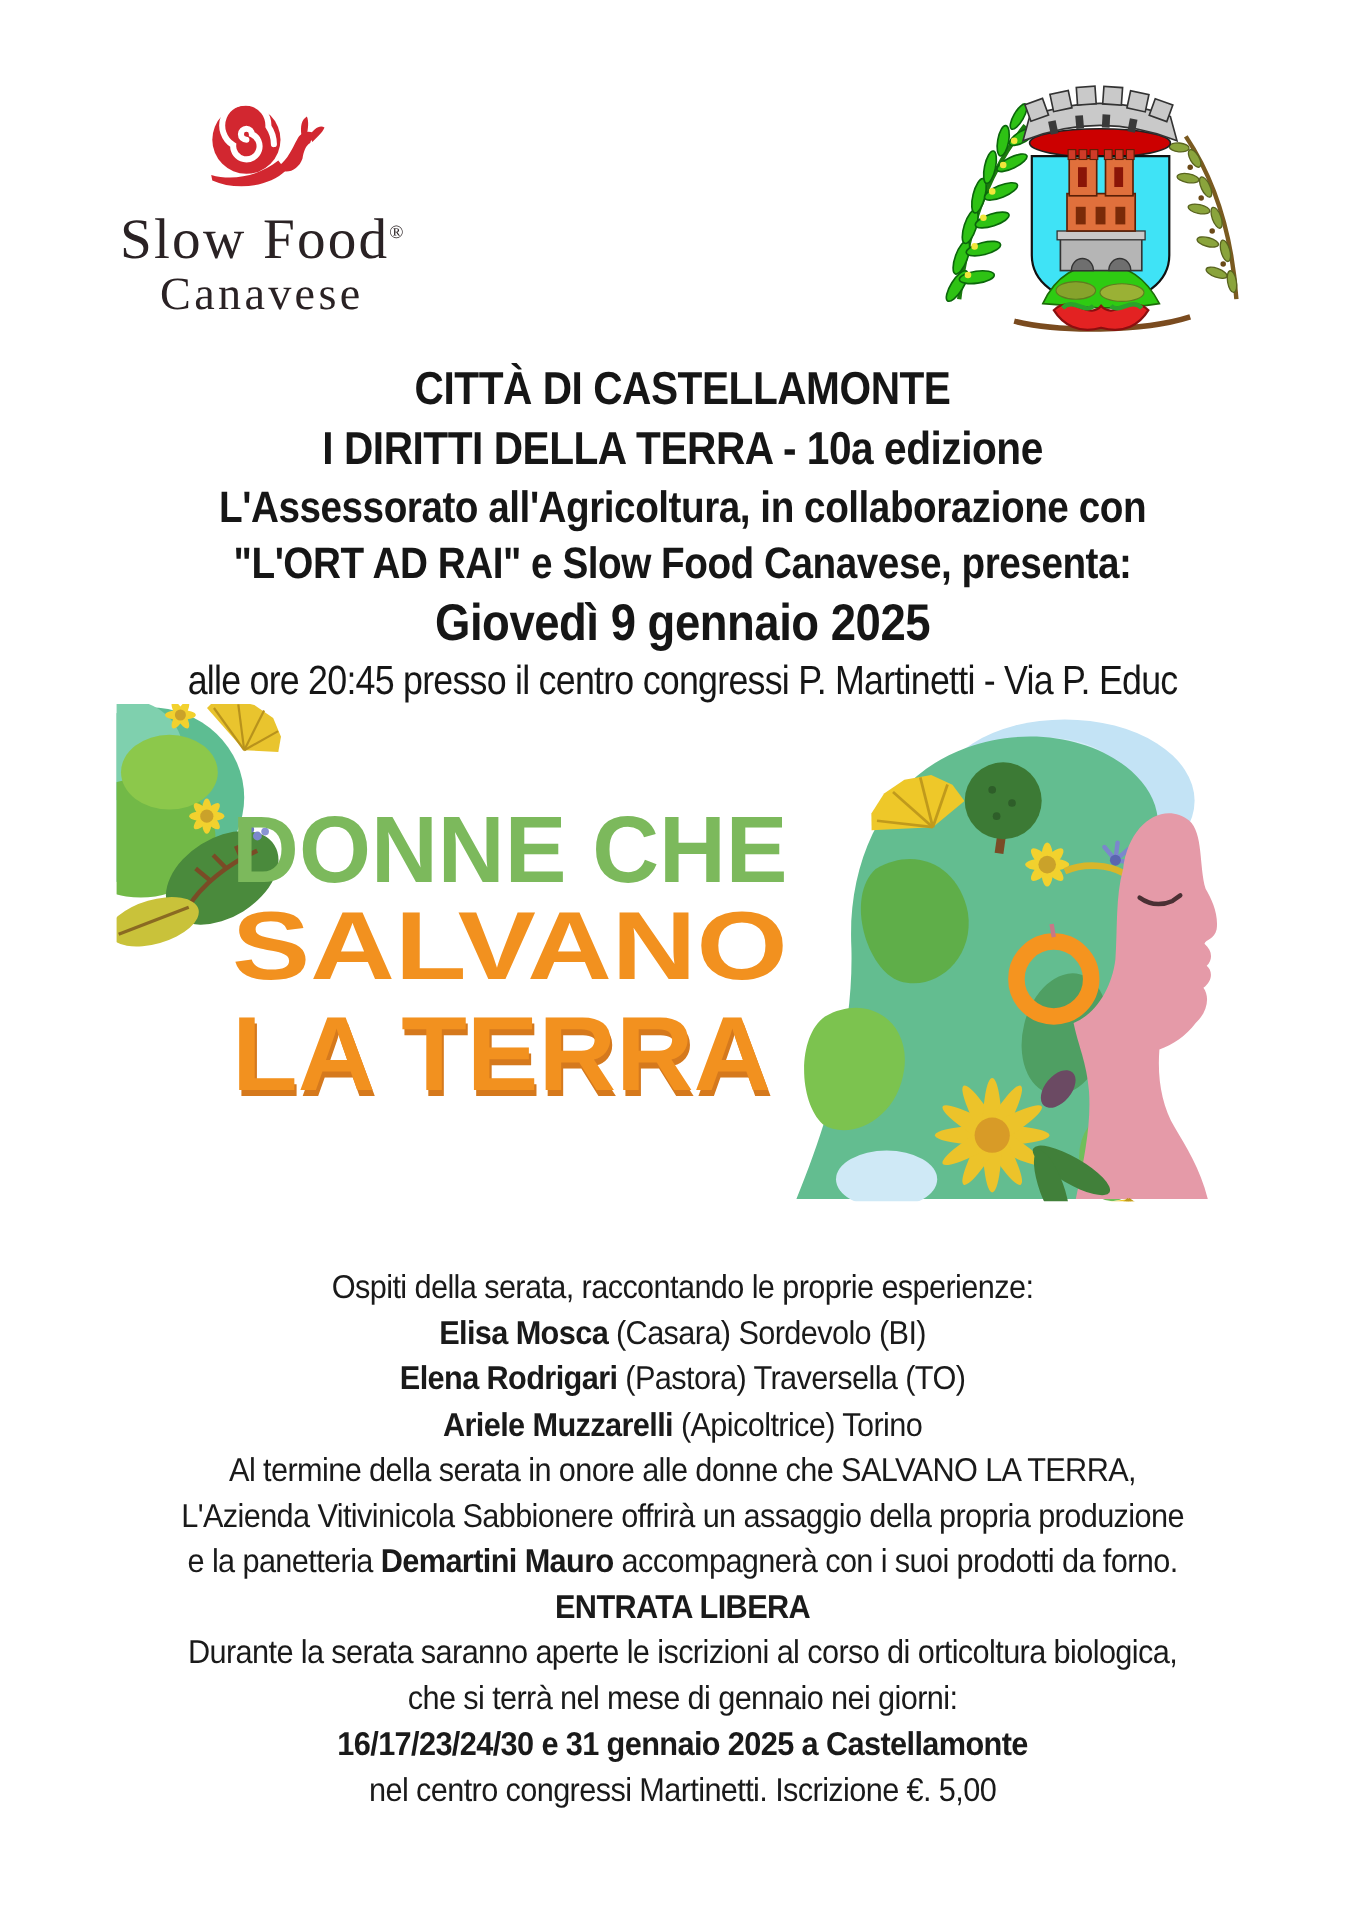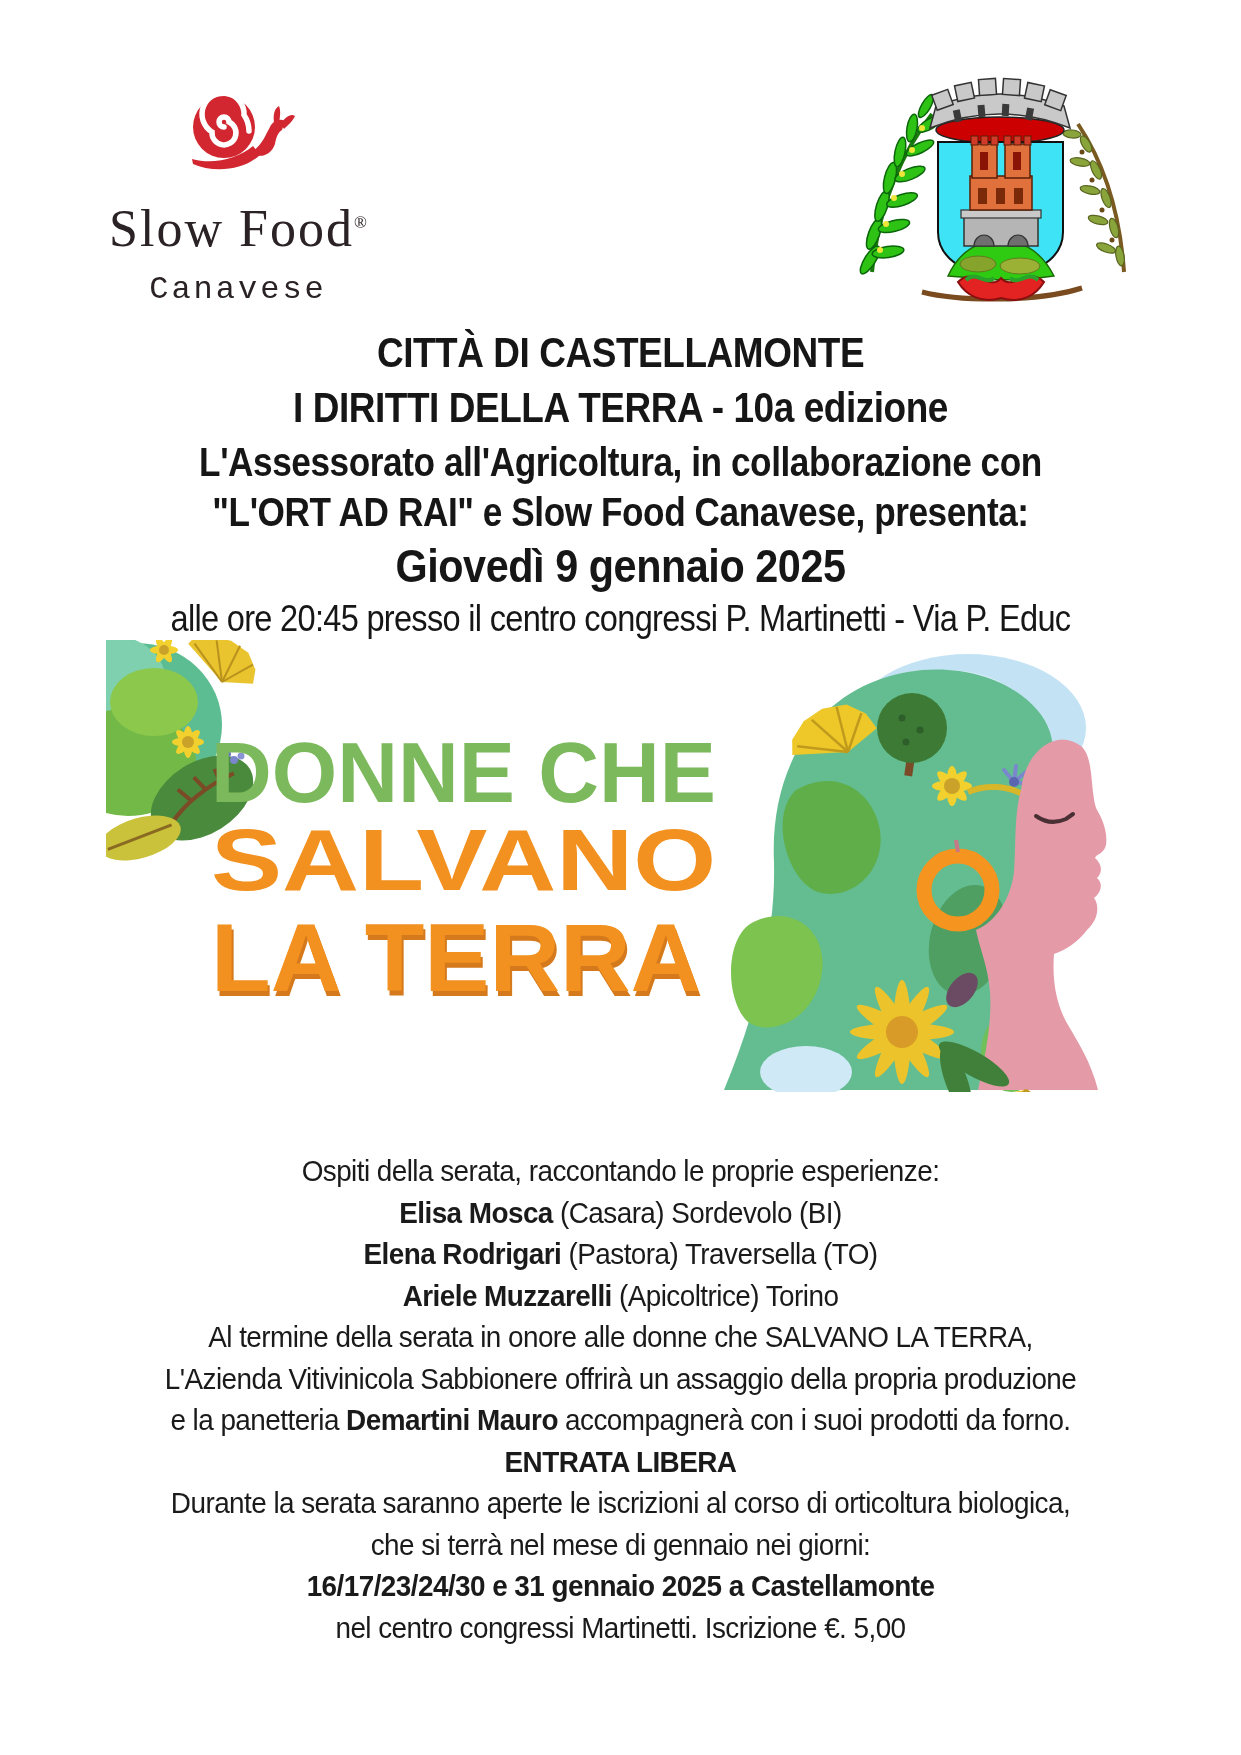--- a/index.html
+++ b/index.html
@@ -1,23 +1,23 @@
 <!DOCTYPE html>
 <html><head>
 <meta charset="utf-8">
 <style>
   html,body{margin:0;padding:0;background:#fff;}
   .page{position:relative;width:1241px;height:1755px;background:#ffffff;overflow:hidden;
         font-family:"Liberation Sans",sans-serif;color:#141414;}
   
   .sf{position:absolute;left:88px;top:84px;width:300px;text-align:center;}
   .sf-snail{display:block;margin:0 auto;}
-  .sf-text{font-family:"Liberation Serif",serif;font-size:52px;letter-spacing:2px;color:#2a2224;line-height:77px;}
+  .sf-text{font-family:"Liberation Serif",serif;font-size:52px;letter-spacing:2px;color:#2a2224;line-height:54px;}
   .sf-text sup{font-size:17px;letter-spacing:0;}
-  .sf-sub{font-family:Liberation Mono, monospace;font-size:32px;letter-spacing:3px;color:#2a2224;line-height:42px;margin-top:2px;}
+  .sf-sub{font-family:Liberation Serif, serif;font-size:42px;letter-spacing:3px;color:#2a2224;line-height:42px;margin-top:2px;}
   
   .coa{position:absolute;left:858px;top:64px;width:282px;height:248px;}
   
   .hl{position:absolute;left:0;width:100%;text-align:center;font-weight:700;color:#161616;
       letter-spacing:-0.5px;transform:scaleX(0.88);white-space:nowrap;}
   .hl1{top:329px;font-size:42px;}
   .hl2{top:384px;font-size:42px;}
   .hl3{top:440px;font-size:40px;}
   .hl4{top:490px;font-size:40px;}
   .hl5{top:538px;font-size:47px;}

